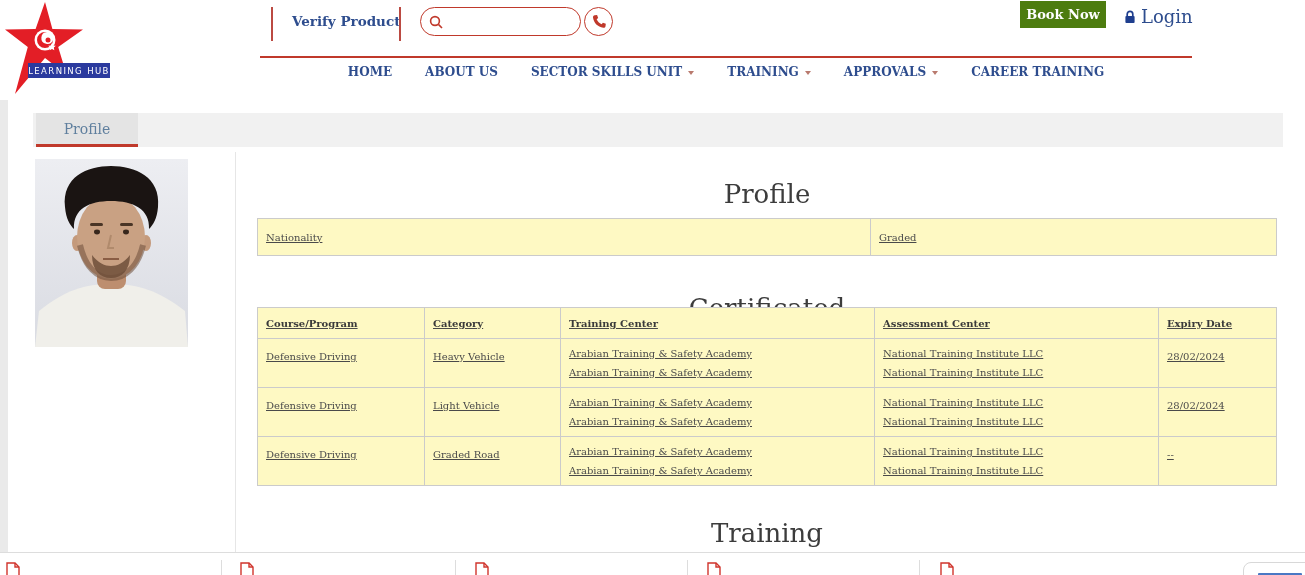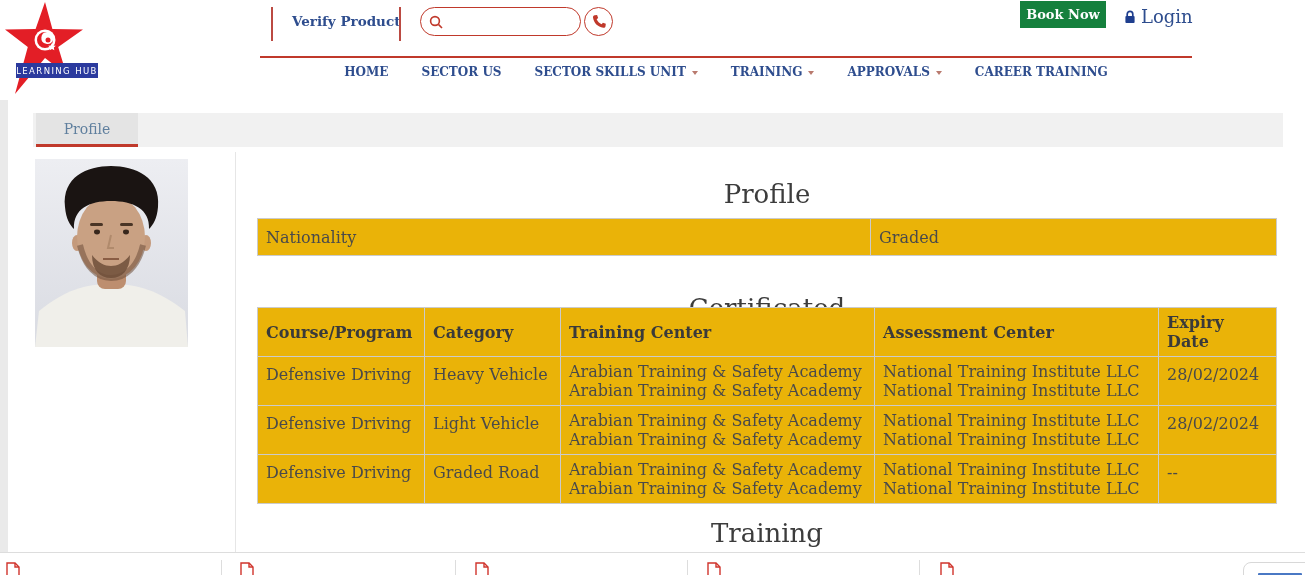--- a/index.html
+++ b/index.html
@@ -11,21 +11,21 @@
     background: #ffffff;
     overflow: hidden;
     font-family: "DejaVu Serif", serif;
     color: #3c3c3c;
   }
   .abs { position: absolute; }
 
   
   .logo { left: 3px; top: 2px; width: 120px; height: 96px; cursor: pointer; }
   .logo-band {
-    left: 16px; top: 63px; width: 82px; height: 15px;
+    left: 28px; top: 63px; width: 82px; height: 15px;
     background: #2b3a9e; color: #ffffff;
     font-size: 8.5px; letter-spacing: 1.4px;
     display: flex; align-items: center; justify-content: center;
     font-family: "DejaVu Sans", sans-serif;
   }
   .red-sep { width: 2px; height: 34px; background: #bb4a42; top: 7px; }
   .verify {
     left: 292px; top: 13px; font-size: 13.5px; font-weight: bold;
     color: #2e4d8e; cursor: pointer;
   }
@@ -40,21 +40,21 @@
     font-family: "DejaVu Serif", serif;
   }
   .phone-btn {
     left: 584px; top: 7px; width: 29px; height: 29px;
     border: 1.5px solid #c0392b; border-radius: 50%;
     display: flex; align-items: center; justify-content: center;
     background: #fff; cursor: pointer;
   }
   .book-now {
     left: 1020px; top: 1px; width: 86px; height: 27px;
-    background: #15803d; color: #ffffff;
+    background: #4d7c0f; color: #ffffff;
     font-size: 13px; font-weight: bold;
     display: flex; align-items: center; justify-content: center;
     border: none; cursor: pointer;
     font-family: "DejaVu Serif", serif;
   }
   .login {
     left: 1124px; top: 6px; display: flex; align-items: center; gap: 5px;
     color: #2e4d8e; font-size: 18px; cursor: pointer;
   }
   .header-line { left: 260px; top: 56px; width: 932px; height: 2px; background: #c0392b; }
@@ -88,21 +88,21 @@
   .section-heading {
     left: 257px; width: 1020px; text-align: center;
     font-size: 26px; color: #3c3c3c;
   }
   .h-profile  { top: 179px; }
   .h-cert     { top: 268px; }
   .h-training { top: 518px; }
 
   table.datatable {
     border-collapse: collapse; table-layout: fixed;
-    font-size: 16px; color: #4a4a4a; background: #eab308;
+    font-size: 10px; color: #4a4a4a; background: #fef9c3; text-decoration: underline;
   }
   table.datatable td, table.datatable th {
     border: 1px solid #cbcbcb; padding: 5px 8px;
     text-align: left; vertical-align: middle; overflow: hidden;
   }
   table.datatable th { color: #3a3a3a; font-weight: bold; }
   .nat-table { left: 257px; top: 218px; width: 1019px; }
   .nat-table td { height: 37px; }
   .cert-table { left: 257px; top: 307px; width: 1019px; }
   .cert-table thead th { height: 31px; }
@@ -166,21 +166,21 @@
     <span>Login</span>
   </div>
 
   <div class="abs header-line"></div>
 
   <nav class="abs nav">
     <div class="nav-item">
       <span>HOME</span>
     </div>
     <div class="nav-item">
-      <span>SECTOR US</span>
+      <span>ABOUT US</span>
     </div>
     <div class="nav-item">
       <span>SECTOR SKILLS UNIT</span>
       <span class="caret"></span>
     </div>
     <div class="nav-item">
       <span>TRAINING</span>
       <span class="caret"></span>
     </div>
     <div class="nav-item">

